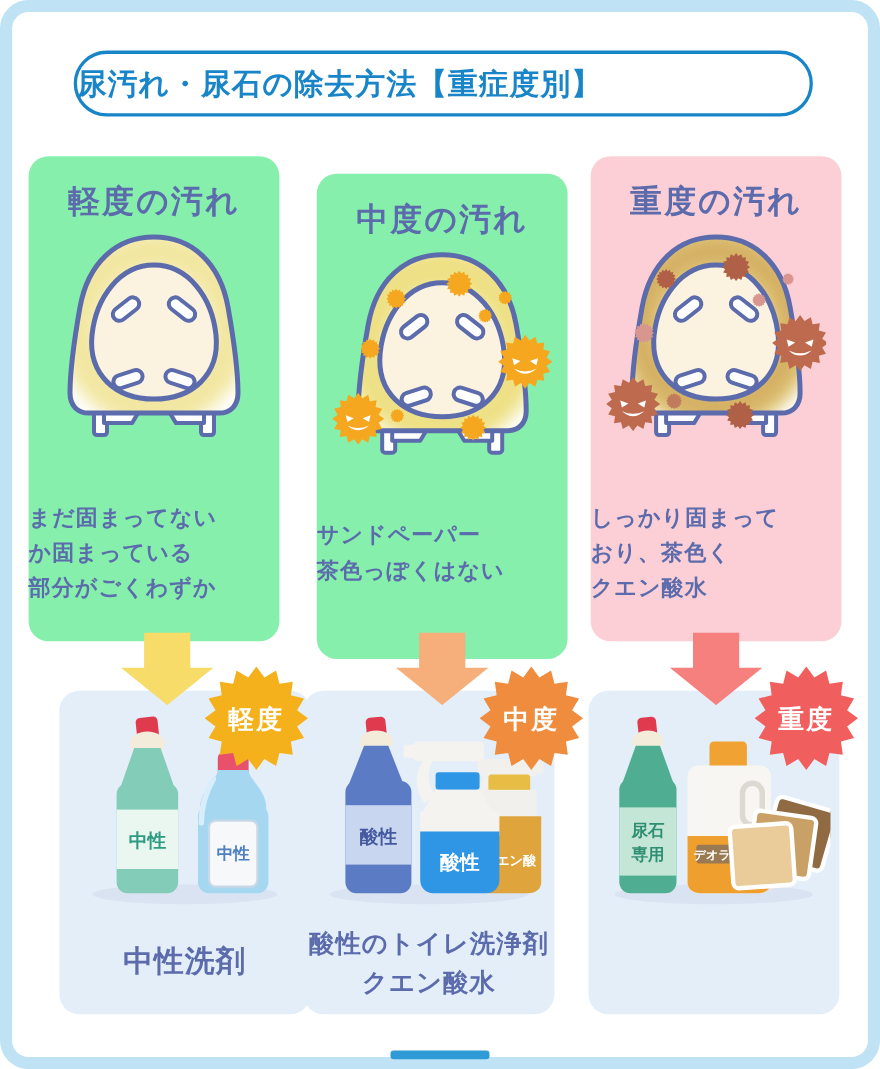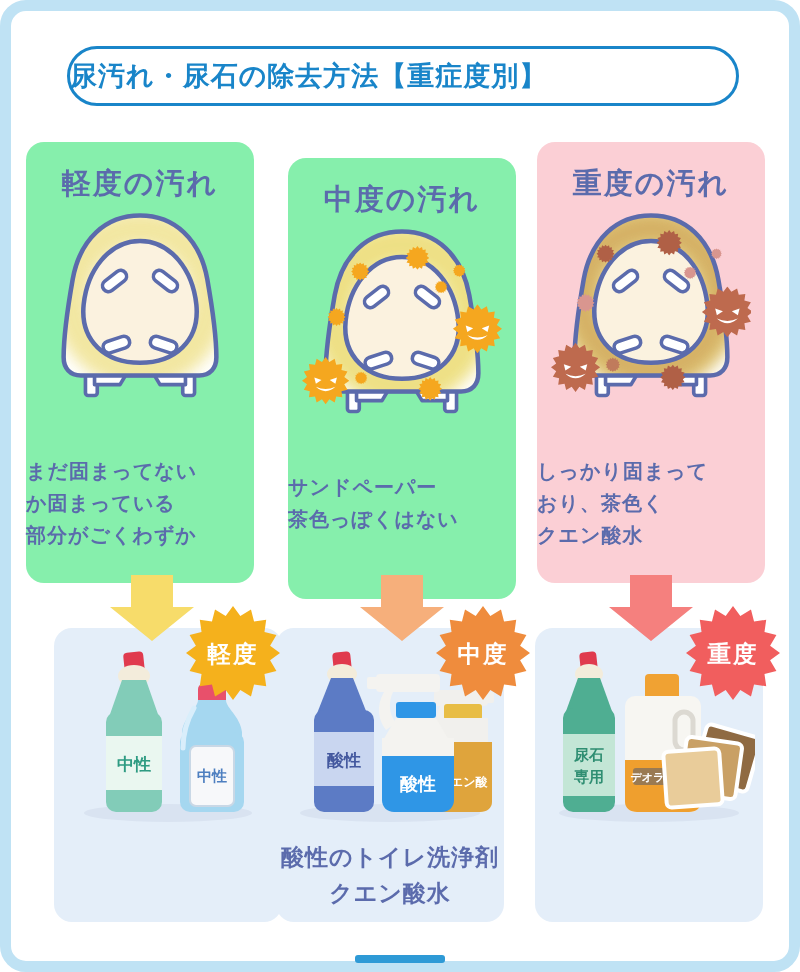--- a/index.html
+++ b/index.html
@@ -197,20 +197,21 @@
       </g>
       <g>
         <rect x="136" y="44" width="28" height="22" rx="5" fill="#E8506B"></rect>
         <path d="M136,60 C136,68 122,76 120,92 L120,100 H180 L180,92 C178,76 164,68 164,60 Z" fill="#A5D7F0"></path>
         <rect x="118" y="92" width="64" height="80" rx="10" fill="#A5D7F0"></rect>
         <path d="M132,68 C124,82 121,94 121,108" stroke="#D9EEFB" stroke-width="5" fill="none" stroke-linecap="round"></path>
         <rect x="128" y="106" width="44" height="60" rx="6" fill="#F7F8FA" stroke="#C9D8E6" stroke-width="2"></rect>
         <text x="150" y="141" text-anchor="middle" class="bottle-label bl-blue">中性</text>
       </g>
     </svg>
+    <div class="sol-label">中性洗剤</div>
   </div>
 
   <div class="sol-box s2">
     <svg class="products" width="212" height="190" viewBox="0 0 212 190">
       <ellipse cx="106" cy="173" rx="90" ry="9" fill="#D9E3F1"></ellipse>
       <g>
         <rect x="49" y="12" width="18" height="20" rx="4" fill="#E03A4E" transform="rotate(-6 58 22)"></rect>
         <ellipse cx="58" cy="34" rx="15" ry="10" fill="#F3ECDB"></ellipse>
         <polygon points="47,38 69,38 84,76 32,76" fill="#5C7BC5"></polygon>
         <rect x="30" y="70" width="60" height="102" rx="10" fill="#5C7BC5"></rect>

